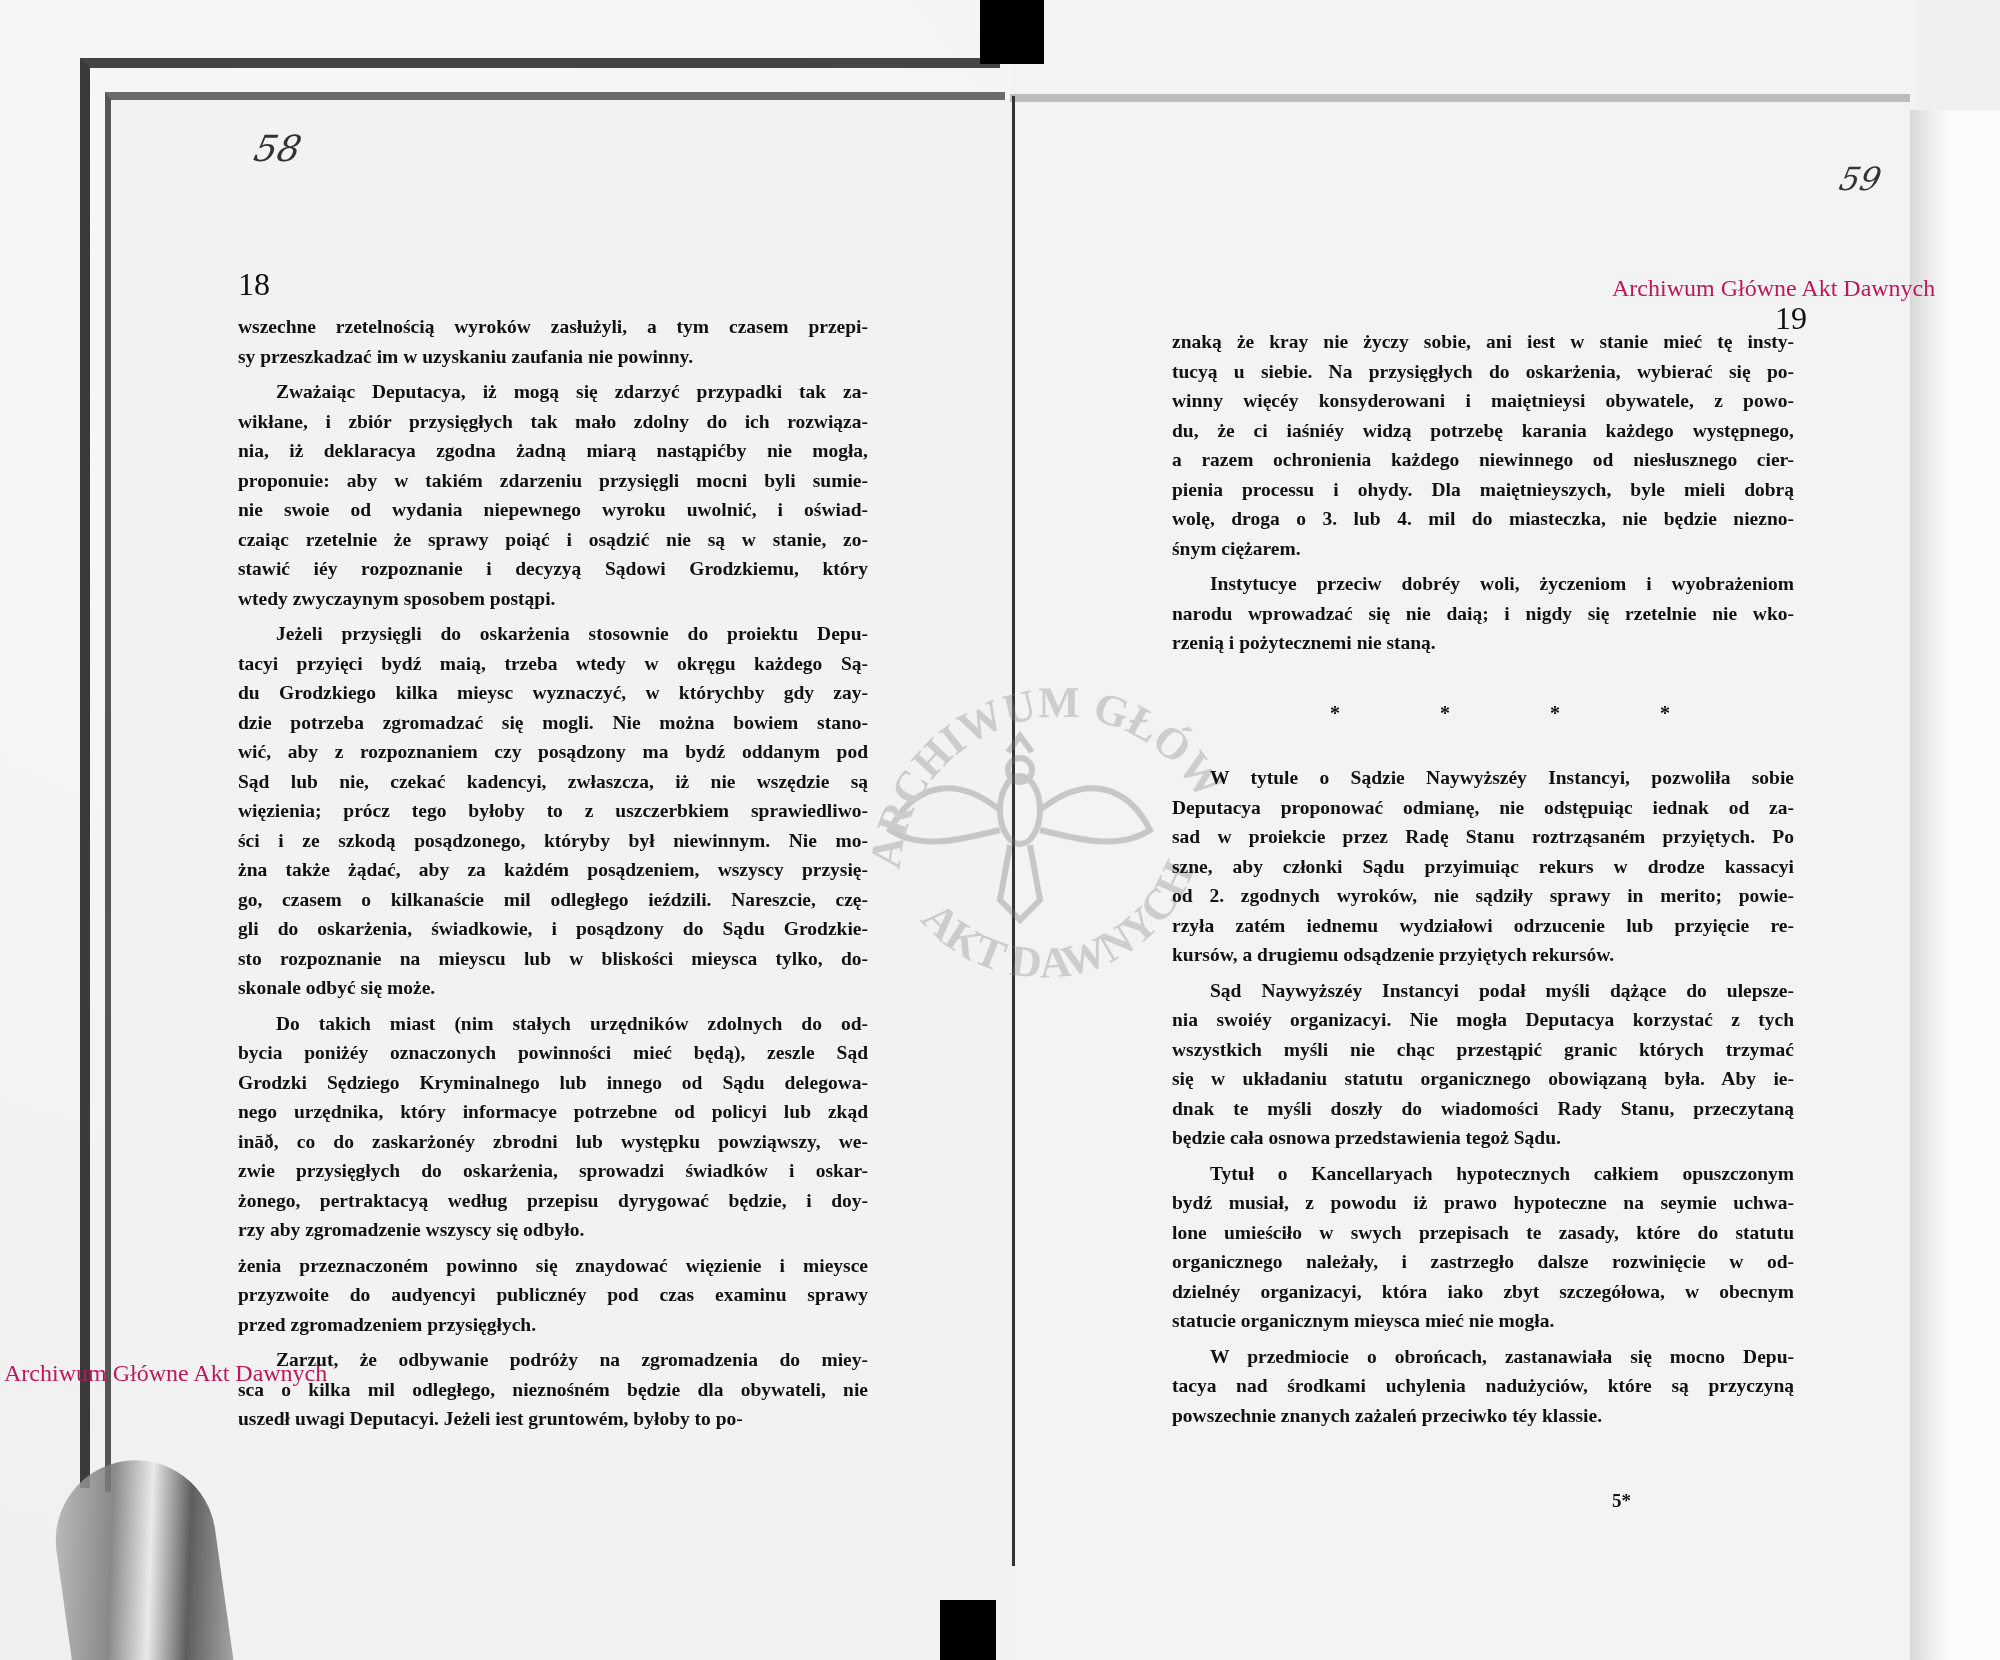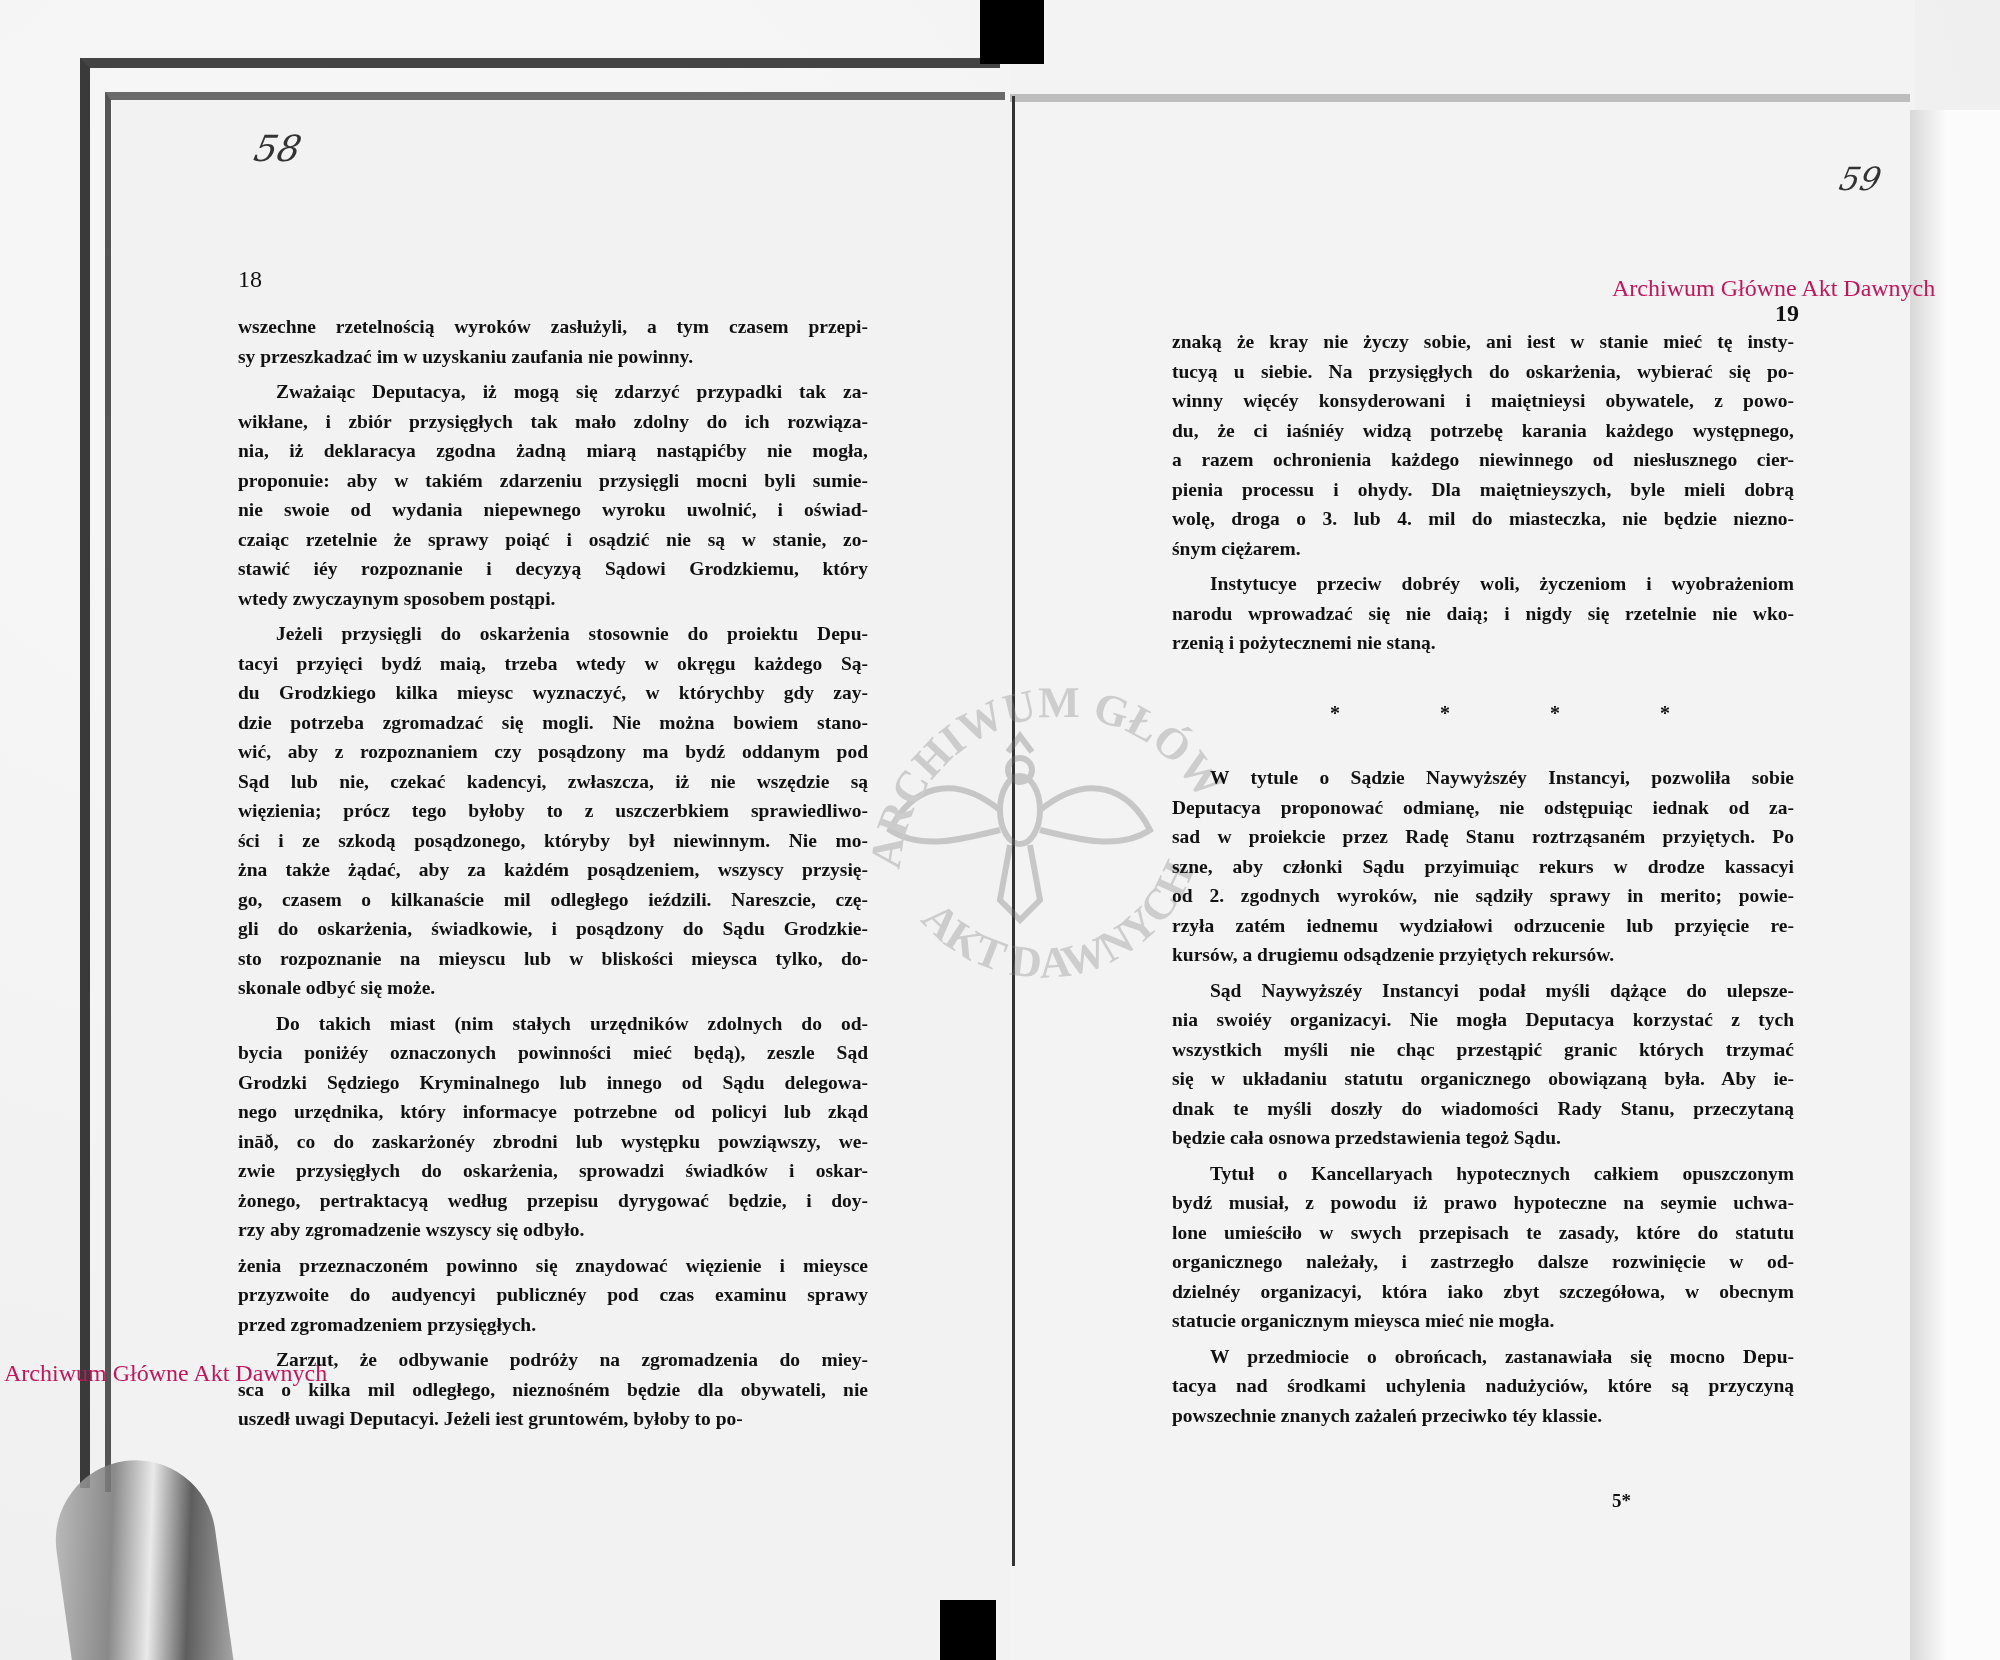--- a/index.html
+++ b/index.html
@@ -53,21 +53,21 @@
   .finger {
     position:absolute; left:60px; top:1460px; width:160px; height:220px;
     background:linear-gradient(100deg,#bbb 0%,#777 35%,#e8e8e8 55%,#444 75%,#999 100%);
     border-radius:80px 80px 0 0; transform:rotate(-8deg); opacity:.85;
   }
   .handwritten {
     position:absolute; font-family:"DejaVu Serif", serif; font-style:italic;
     font-size:36px; color:#333; transform:skewX(-12deg);
   }
   .page-num {
-    position:absolute; font-size:24px; color:#111; font-family:"Liberation Serif", serif;
+    position:absolute; font-size:32px; color:#111; font-family:"Liberation Serif", serif;
   }
   .watermark-text {
     position:absolute; font-family:"Liberation Serif", serif; font-size:24px; color:#be185d;
     white-space:nowrap;
   }
   .stamp {
     position:absolute; left:860px; top:620px; width:380px; height:430px; opacity:.35;
   }
   .text-block {
     position:absolute; font-family:"Liberation Serif", serif; font-weight:bold;
@@ -96,21 +96,21 @@
 <div class="right-edge"></div>
 <div class="gutter-line"></div>
 <div class="clip-top"></div>
 <div class="clip-bottom"></div>
 <div class="finger"></div>
 
 <div class="handwritten" style="left:255px;top:128px;">58</div>
 <div class="handwritten" style="left:1840px;top:160px;font-size:32px;">59</div>
 
 <div class="page-num" style="left:238px;top:266px;">18</div>
-<div class="page-num" style="left:1775px;top:300px;font-weight:bold;">19</div>
+<div class="page-num" style="left:1775px;top:300px;">19</div>
 
 <div class="watermark-text" style="left:1612px;top:275px;">Archiwum Główne Akt Dawnych</div>
 <div class="watermark-text" style="left:4px;top:1360px;">Archiwum Główne Akt Dawnych</div>
 
 <svg class="stamp" viewBox="0 0 380 430">
   <defs>
     <path id="arcTop" d="M 40 250 A 160 160 0 0 1 340 180"></path>
     <path id="arcBot" d="M 60 300 A 160 160 0 0 0 330 260"></path>
   </defs>
   <g fill="none" stroke="#777" stroke-width="6">

